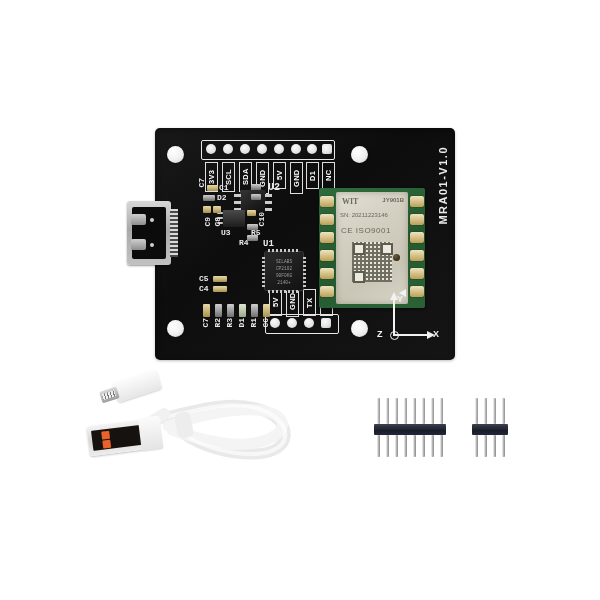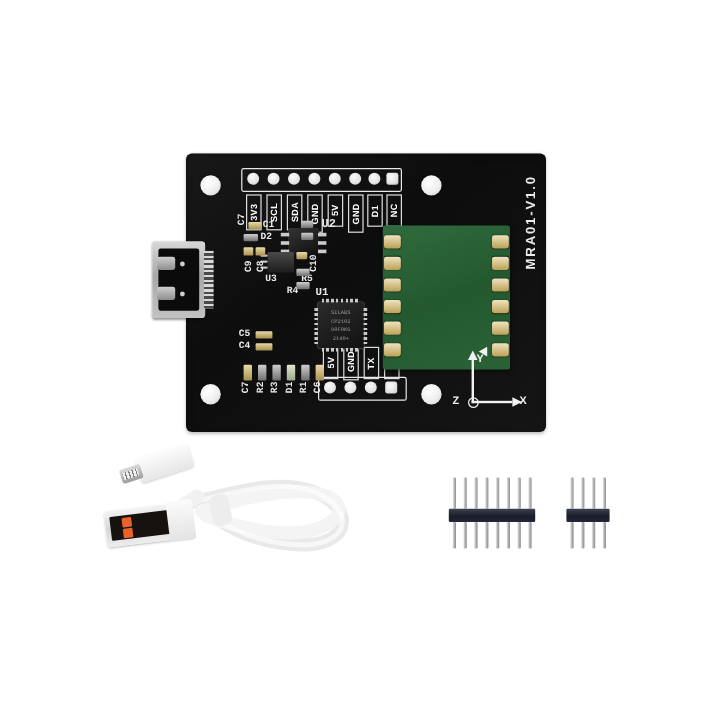--- a/index.html
+++ b/index.html
@@ -171,20 +171,31 @@
       <div class="castel" style="left:1px;top:80px;"></div>
       <div class="castel" style="left:1px;top:98px;"></div>
 
       <div class="castel" style="right:1px;top:8px;"></div>
       <div class="castel" style="right:1px;top:26px;"></div>
       <div class="castel" style="right:1px;top:44px;"></div>
       <div class="castel" style="right:1px;top:62px;"></div>
       <div class="castel" style="right:1px;top:80px;"></div>
       <div class="castel" style="right:1px;top:98px;"></div>
 
+      <div class="shield">
+        <div class="logo">WIT</div>
+        <div class="mtext" style="right:4px;top:5px;font-size:6px;font-weight:700;">JY901B</div>
+        <div class="mtext" style="left:4px;top:20px;font-size:6px;">SN: 20211223146</div>
+        <div class="mtext" style="left:5px;top:34px;font-size:8px;letter-spacing:.5px;">CE ISO9001</div>
+        <div class="qr"></div>
+        <div class="qrbox" style="left:17px;top:51px;width:8px;height:8px;"></div>
+        <div class="qrbox" style="left:45px;top:51px;width:8px;height:8px;"></div>
+        <div class="qrbox" style="left:17px;top:79px;width:8px;height:8px;"></div>
+        <div class="vent"></div>
+      </div>
     </div>
 
     <div id="u2">
       <div class="lead" style="left:-6px;top:4px;"></div>
       <div class="lead" style="left:-6px;top:11px;"></div>
       <div class="lead" style="left:-6px;top:18px;"></div>
       <div class="lead" style="right:-6px;top:4px;"></div>
       <div class="lead" style="right:-6px;top:11px;"></div>
       <div class="lead" style="right:-6px;top:18px;"></div>
     </div>

